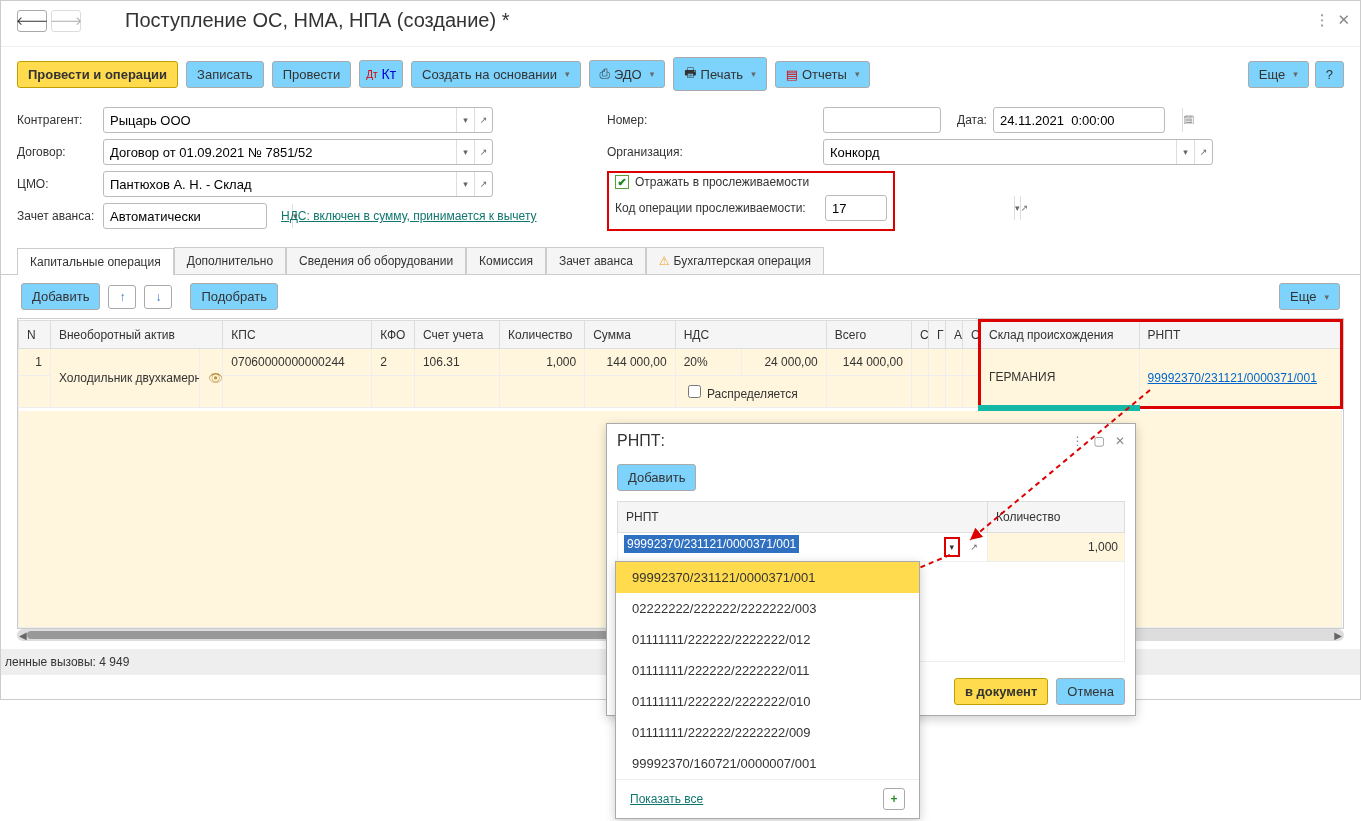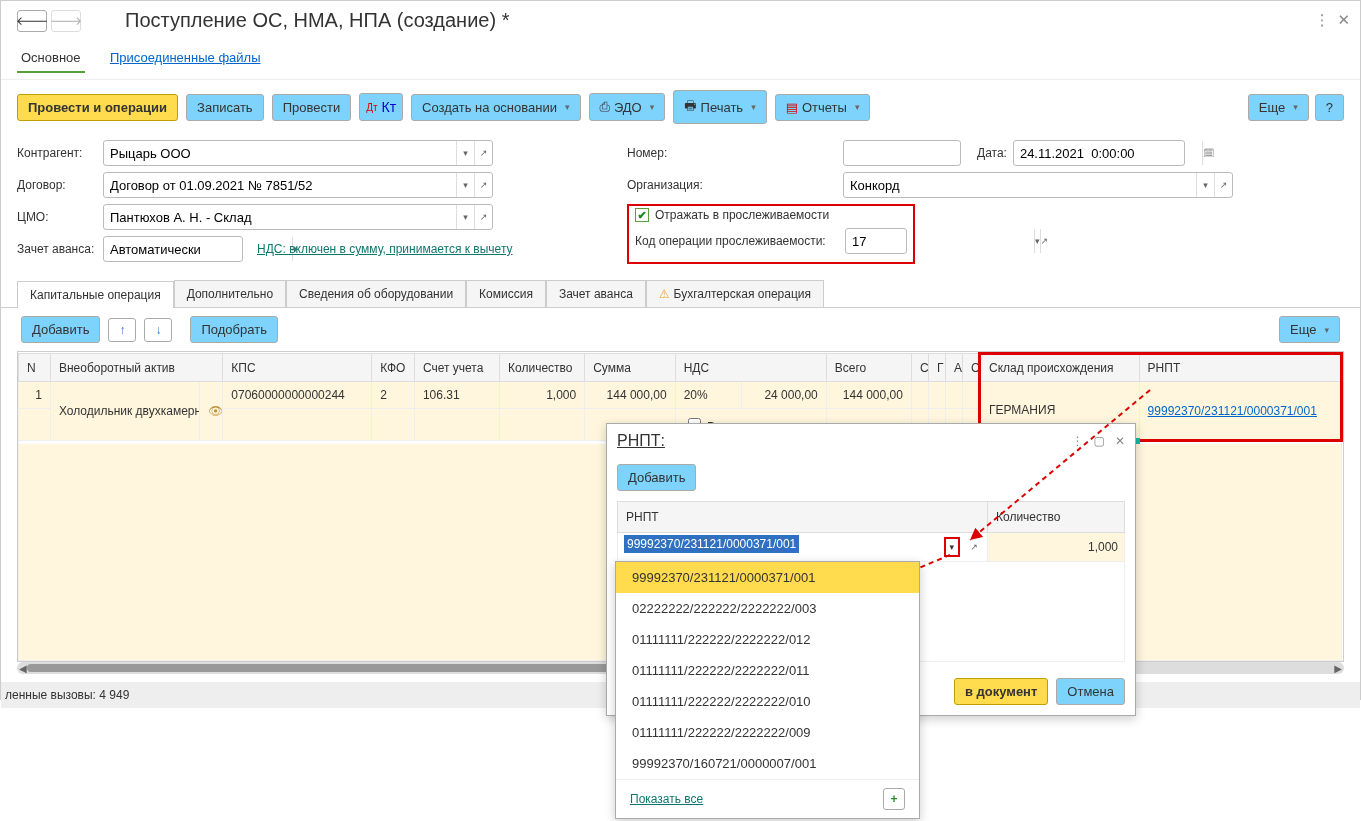--- a/index.html
+++ b/index.html
@@ -14,21 +14,21 @@
   .tabs-nav span { display: inline-block; padding: 6px 4px; margin-right: 18px; font-size: 13px; }
   .tabs-nav .active { border-bottom: 2px solid #5a9e3b; color: #333; }
   .tabs-nav .link { color: #0066cc; text-decoration: underline; cursor: pointer; }
   .toolbar { display: flex; align-items: center; padding: 10px 16px; gap: 8px; border-top: 1px solid #eee; margin-top: 6px; }
   .btn { border: 1px solid #aaa; border-radius: 3px; padding: 5px 10px; background: #7dd3fc; cursor: pointer; font-size: 13px; display: inline-flex; align-items: center; gap: 4px; white-space: nowrap; }
   .btn.primary { background: #FFDB4D; border-color: #c0a000; font-weight: bold; }
   .btn.icon-only { padding: 5px 6px; }
   .dropdown-btn::after { content: "▾"; font-size: 9px; margin-left: 4px; color: #666; }
   .toolbar-right { margin-left: auto; display: flex; gap: 6px; }
 
-  .form-area { padding: 6px 16px; display: flex; gap: 20px; }
+  .form-area { padding: 6px 16px; display: flex; }
   .col-left { width: 560px; }
   .col-right { flex: 1; margin-left: 30px; }
   .form-row { display: flex; align-items: center; margin-bottom: 6px; }
   .form-label { width: 86px; color: #333; }
   .field { display: flex; align-items: center; border: 1px solid #bbb; border-radius: 3px; height: 26px; background: #fff; }
   .field input { border: none; outline: none; padding: 0 6px; font-size: 13px; flex: 1; background: transparent; height: 100%; }
   .field .field-btn { width: 18px; height: 100%; border-left: 1px solid #ddd; display: flex; align-items: center; justify-content: center; font-size: 9px; color: #666; cursor: pointer; }
   .link { color: #0f766e; text-decoration: underline; cursor: pointer; }
   .red-box { border: 2px solid #d00; padding: 2px 6px; }
 
@@ -49,21 +49,21 @@
   table.grid td.num { text-align: right; }
   .table-link { color: #0066cc; text-decoration: underline; }
 
   .scroll-bar { height: 12px; background: #ddd; margin: 0 16px; border-radius: 6px; display: flex; align-items: center; padding: 0 2px; margin-top: 0; }
   .scroll-thumb { height: 8px; background: #999; border-radius: 4px; width: 50%; }
 
   .status { background: #eee; padding: 6px 4px; font-size: 12px; margin-top: 8px; }
 
   .popup { position: absolute; left: 606px; top: 423px; width: 530px; border: 1px solid #aaa; background: #fff; box-shadow: 0 3px 10px rgba(0,0,0,0.2); }
   .popup-header { display: flex; align-items: center; padding: 8px 10px; }
-  .popup-header .title { font-size: 16px; margin-left: 0; text-decoration: underline; }
+  .popup-header .title { font-size: 16px; margin-left: 0; }
   .popup-header .pctrl { margin-left: auto; display: flex; gap: 10px; color: #888; }
   .popup-body { padding: 6px 10px; }
   .popup table.pg { width: 100%; border-collapse: collapse; }
   .popup table.pg th { background: #f5f5f5; border: 1px solid #ddd; padding: 8px; text-align: left; font-weight: normal; }
   .popup table.pg td { border: 1px solid #eee; padding: 4px 6px; background: #fff6dd; }
   .popup .sel-input { background: #3070c0; color: #fff; padding: 2px 3px; }
   .popup .dd-btn { width: 16px; border: 2px solid #d00; display: inline-flex; align-items: center; justify-content: center; font-size: 9px; height: 20px; margin-left: 2px; }
   .popup .open-btn { width: 14px; height: 14px; display: inline-flex; align-items: center; justify-content: center; font-size: 9px; color: #666; margin-left: 4px; }
 
   .dropdown-list { position: absolute; left: 615px; top: 561px; width: 305px; border: 1px solid #aaa; background: #fff; box-shadow: 0 3px 10px rgba(0,0,0,0.2); z-index: 10; }
@@ -84,24 +84,20 @@
   <div class="header">
     <div class="nav-btn">🡐</div>
     <div class="nav-btn" style="opacity:0.4">🡒</div>
     <div class="title">Поступление ОС, НМА, НПА (создание) *</div>
     <div class="win-controls">
       <span>⋮</span>
       <span>✕</span>
     </div>
   </div>
 
-  <div class="tabs-nav">
-    <span class="active">Основное</span>
-    <span class="link">Присоединенные файлы</span>
-  </div>
 
   <div class="toolbar">
     <div class="btn primary">Провести и операции</div>
     <div class="btn">Записать</div>
     <div class="btn">Провести</div>
     <div class="btn icon-only">
         <span style="color:#d00;font-size:10px;">Дт</span>
         <span style="color:#00d;font-size:14px;">Кт</span>
       </div>
     <div class="btn dropdown-btn">Создать на основании</div>
@@ -144,21 +140,21 @@
       <div class="form-row">
         <div class="form-label">ЦМО:</div>
         <div class="field" style="width:390px">
           <input value="Пантюхов А. Н. - Склад" style="">
           <div class="field-btn">▾</div>
           <div class="field-btn">↗</div>
         </div>
       </div>
       <div class="form-row">
         <div class="form-label">Зачет аванса:</div>
-        <div class="field" style="width:140px">
+        <div class="field" style="width:164px">
           <input value="Автоматически" style="">
           <div class="field-btn">▾</div>
         </div>
         <span class="link" style="margin-left:14px">НДС: включен в сумму, принимается к вычету</span>
       </div>
     </div>
 
     <div class="col-right">
       <div class="form-row">
         <div style="width:58px">Номер:</div>

